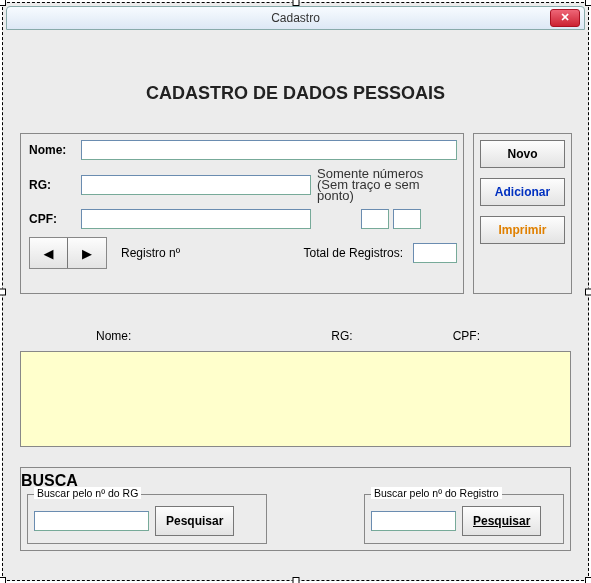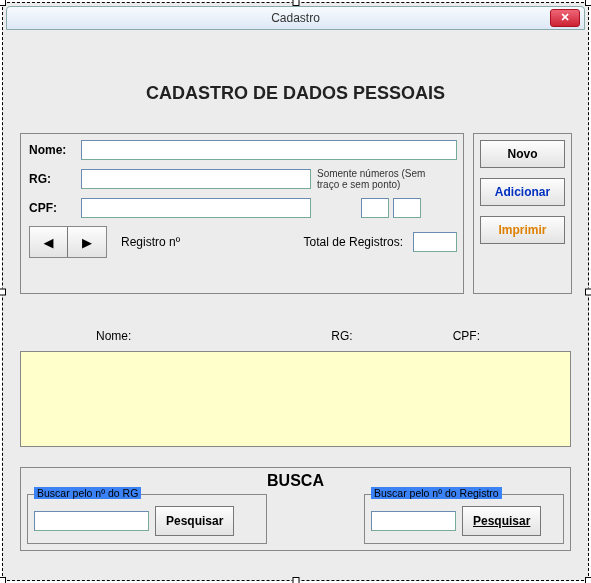--- a/index.html
+++ b/index.html
@@ -102,21 +102,21 @@
     border-top-color: #6a8cb0;
     border-left-color: #6a8cb0;
     background: #fff;
     height: 20px;
     font-size: 11px;
     padding: 0 3px;
   }
   .nome-in { flex: 1; }
   .rg-in { width: 230px; }
   .cpf-in { width: 230px; }
-  .hint { font-size: 10px; color: #333; margin-left: 6px; line-height: 11px; width: 132px; }
+  .hint { font-size: 13px; color: #333; margin-left: 6px; line-height: 11px; width: 132px; }
   .small-box { width: 28px; height: 20px; margin-left: 4px; }
 
   .nav-row { display: flex; align-items: center; margin: 6px 6px 6px 8px; gap: 4px; }
   .nav-btn {
     width: 38px; height: 30px;
     background: linear-gradient(#fdfdfd, #e3e3e3);
     border: 1px solid #777;
     cursor: pointer;
     font-size: 13px;
   }
@@ -163,21 +163,21 @@
   }
 
   
   .busca-panel {
     position: absolute;
     top: 392px; left: 12px; right: 12px; height: 84px;
     border: 1px solid #888;
     background: #ececec;
   }
   .busca-title {
-    text-align: center;
+    text-align: left;
     font-weight: bold;
     font-size: 16px;
     background: #ececec;
     padding: 4px 0 6px 0;
   }
   .fieldset {
     position: absolute;
     border: 1px solid #888;
     background: #ececec;
     top: 26px;
@@ -185,21 +185,21 @@
     padding: 8px 6px 4px 6px;
     display: flex;
     align-items: center;
     gap: 6px;
   }
   .fs1 { left: 6px; width: 240px; }
   .fs2 { right: 6px; width: 200px; text-decoration: underline; }
   .legend {
     position: absolute;
     top: -8px; left: 6px;
-    background: #3b82f6;
+    background: #ffffff;
     font-size: 10.5px;
     padding: 0 3px;
   }
   .srch-in { width: 115px; }
   .fs2 .srch-in { width: 85px; }
   .srch-btn {
     background: linear-gradient(#fdfdfd, #e3e3e3);
     border: 1px solid #777;
     font-size: 12px;
     font-weight: bold;

